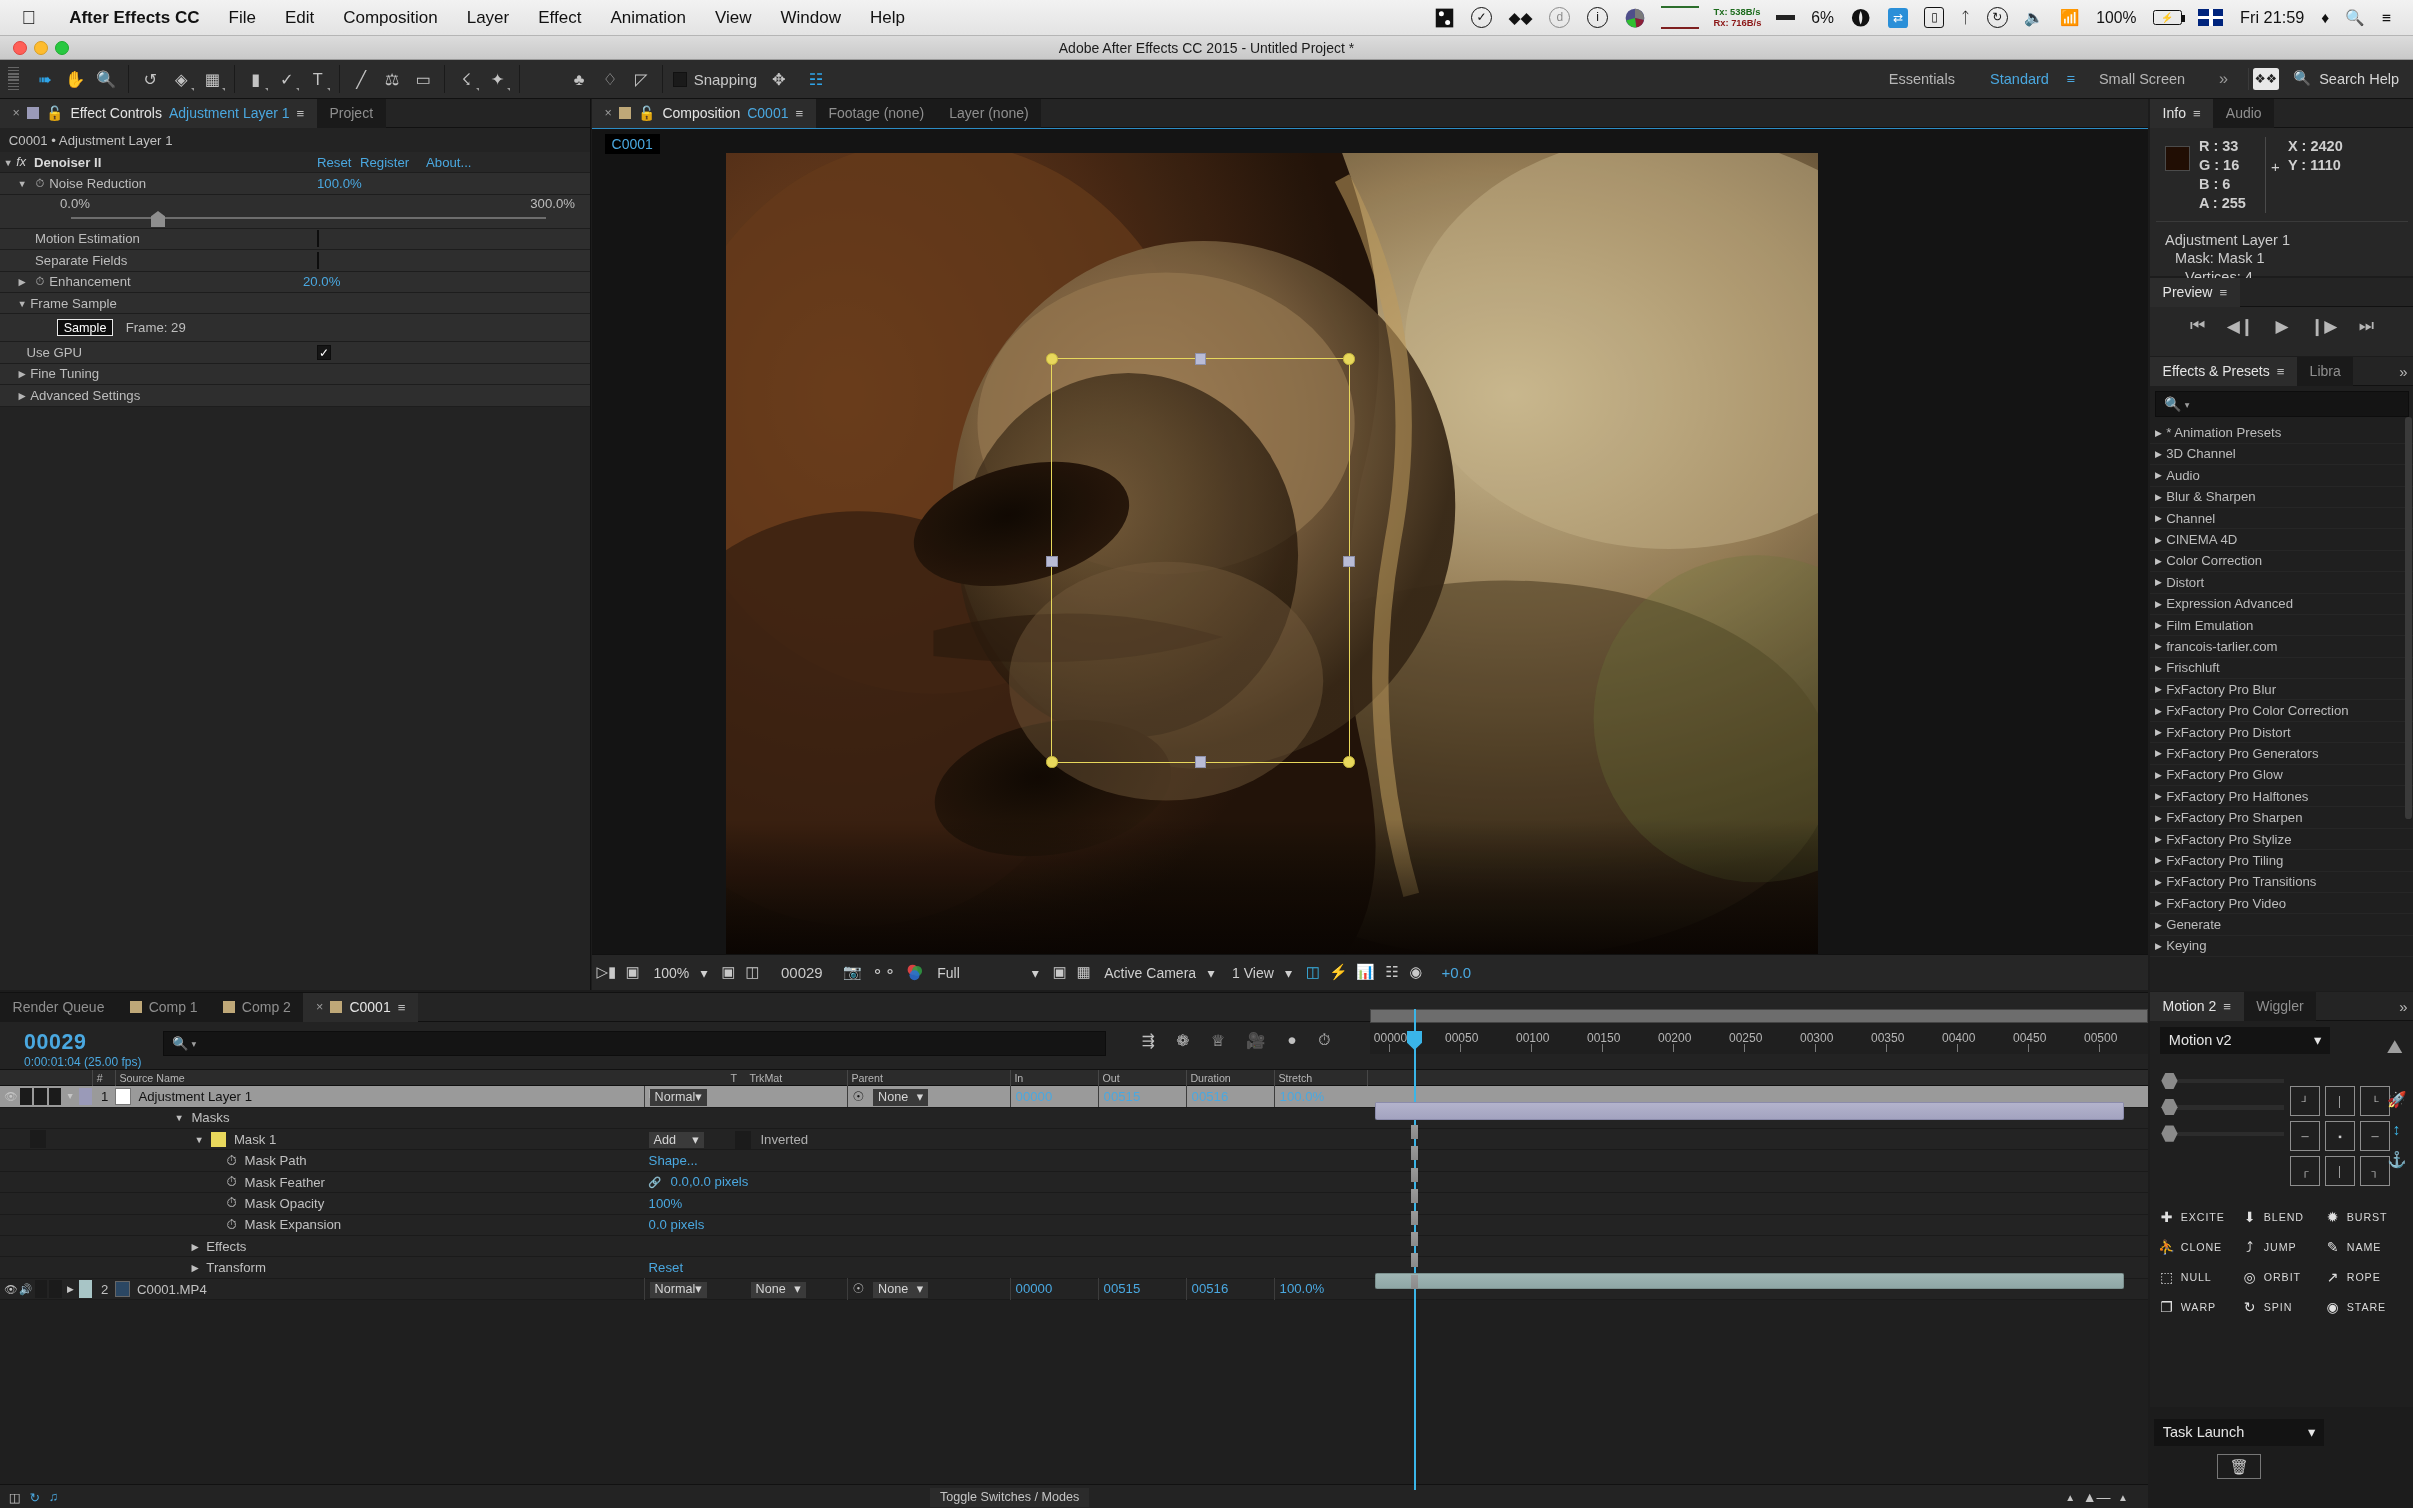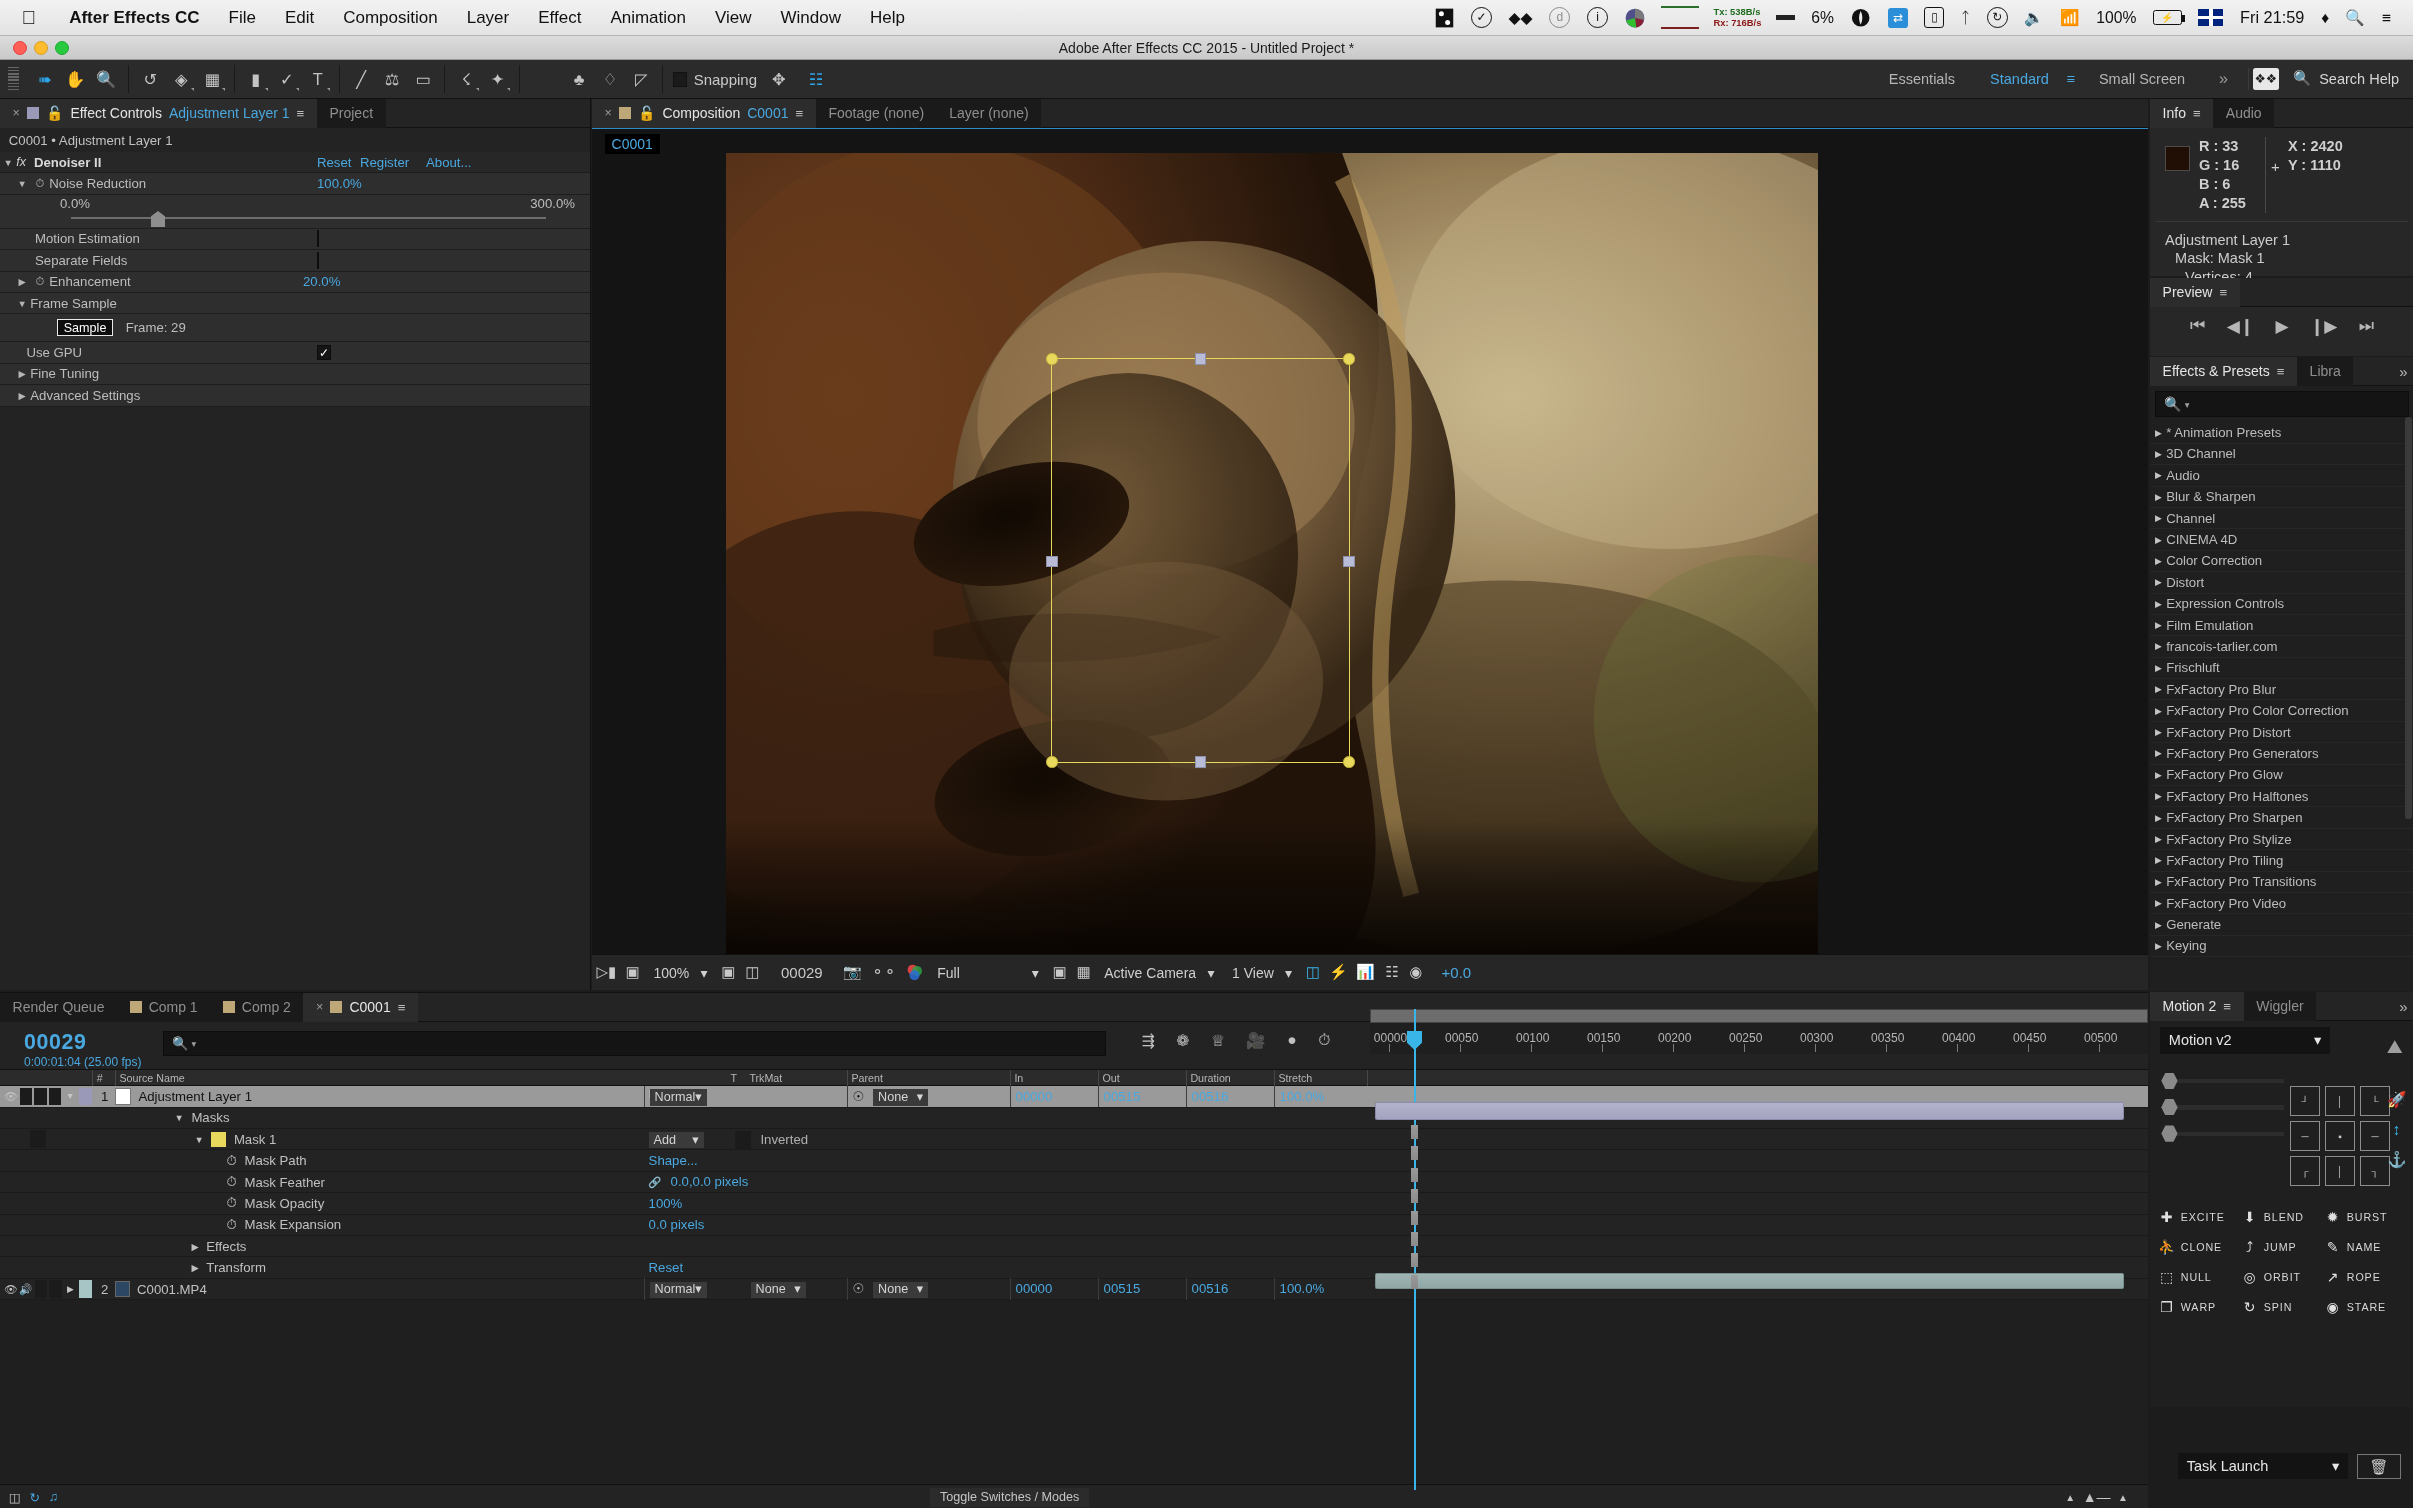--- a/index.html
+++ b/index.html
@@ -215,21 +215,21 @@
           grid-template-columns:repeat(3,30px); grid-template-rows:repeat(3,30px); gap:5px;}
   .acell{ border:1.3px solid #8d8d8d; display:flex;align-items:center;justify-content:center;
           color:#ccc; font-size:10px; }
   .mticons{ position:absolute; right:7.5px; top:63px; display:flex; flex-direction:column;
             gap:11.3px; align-items:center; color:#d2d2d2; font-size:15.7px; }
   .mbtns{ position:absolute; left:8.8px; top:182px; width:249px;
           display:grid; grid-template-columns:repeat(3,1fr); row-gap:14px; }
   .mbtn{ display:flex; align-items:center; gap:5.7px; color:#d8d8d8; font-size:10.7px;
          letter-spacing:0.9px; }
   .mbtn .ic{ font-size:14px; color:#e0e0e0; width:16.3px; text-align:center; }
-  .tasklaunch{ position:absolute; left:28px; bottom:-75px; display:flex; align-items:flex-end; gap:8.8px;}
+  .tasklaunch{ position:absolute; left:4px; bottom:-75px; display:flex; align-items:center; gap:8.8px;flex-direction:column;}
   .tldd{ width:170px;height:26.4px;background:#131313;display:flex;align-items:center;
          justify-content:space-between;padding:0 8.8px;color:#e6e6e6;font-size:14.5px;}
   .trash{ width:44px;height:25px;border:1.3px solid #777;display:flex;align-items:center;
           justify-content:center;color:#cfcfcf;font-size:15px;}
 
   .scrollv{ position:absolute; right:1.3px; width:6.3px; background:#3a3a3a; border-radius:3.1px;}
   .maskbox{ position:absolute; border:1.3px solid #e8d85c; }
   .mh{ position:absolute; width:11.3px;height:11.3px;background:#b9bcd6;border:0.6px solid #8e91ab;}
   .mh.round{ background:#e8d85c; border-radius:50%; border-color:#c7b83d;}
 </style>
@@ -698,21 +698,21 @@
         <div class="efrow">
           <span class="tri">▶</span>
           <span>Color Correction</span>
         </div>
         <div class="efrow">
           <span class="tri">▶</span>
           <span>Distort</span>
         </div>
         <div class="efrow">
           <span class="tri">▶</span>
-          <span>Expression Controls</span>
+          <span>Expression Advanced</span>
         </div>
         <div class="efrow">
           <span class="tri">▶</span>
           <span>Film Emulation</span>
         </div>
         <div class="efrow">
           <span class="tri">▶</span>
           <span>francois-tarlier.com</span>
         </div>
         <div class="efrow">

